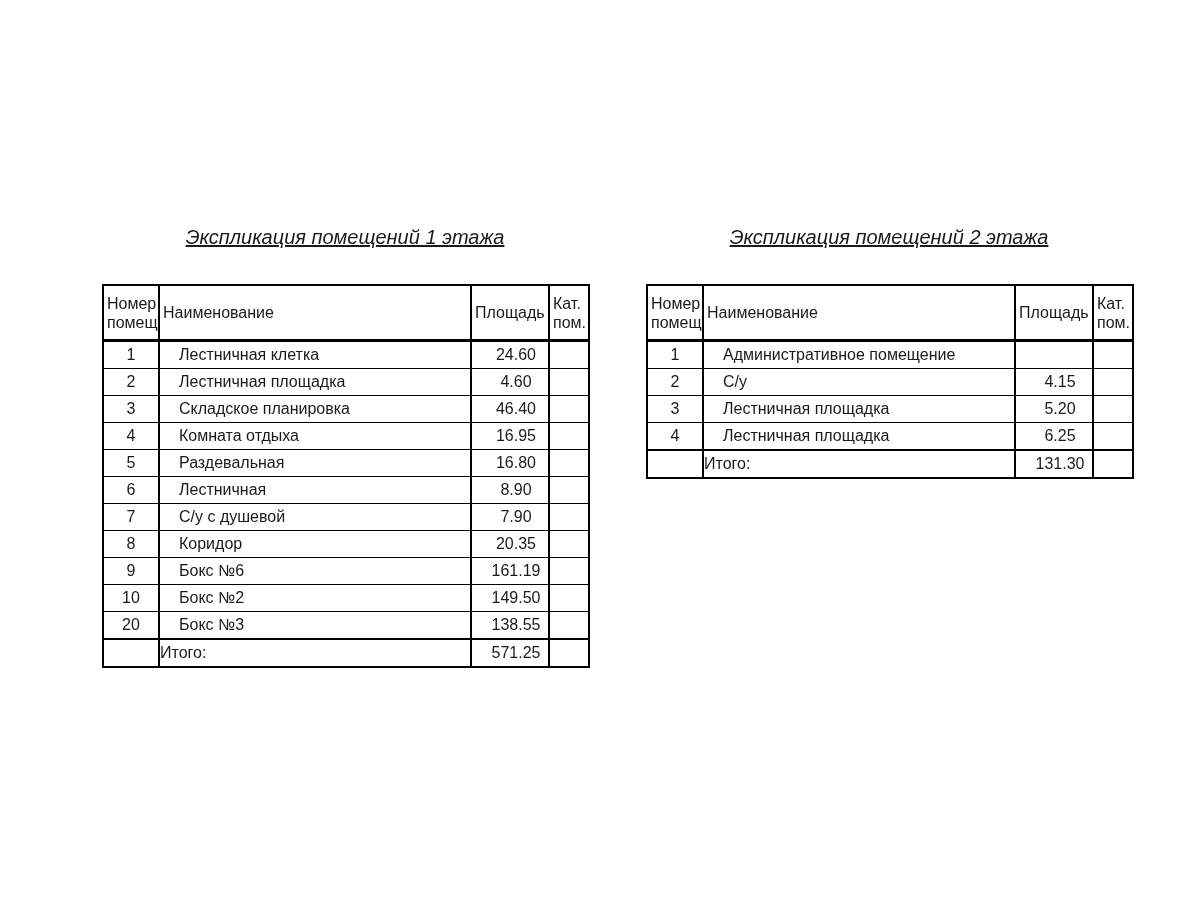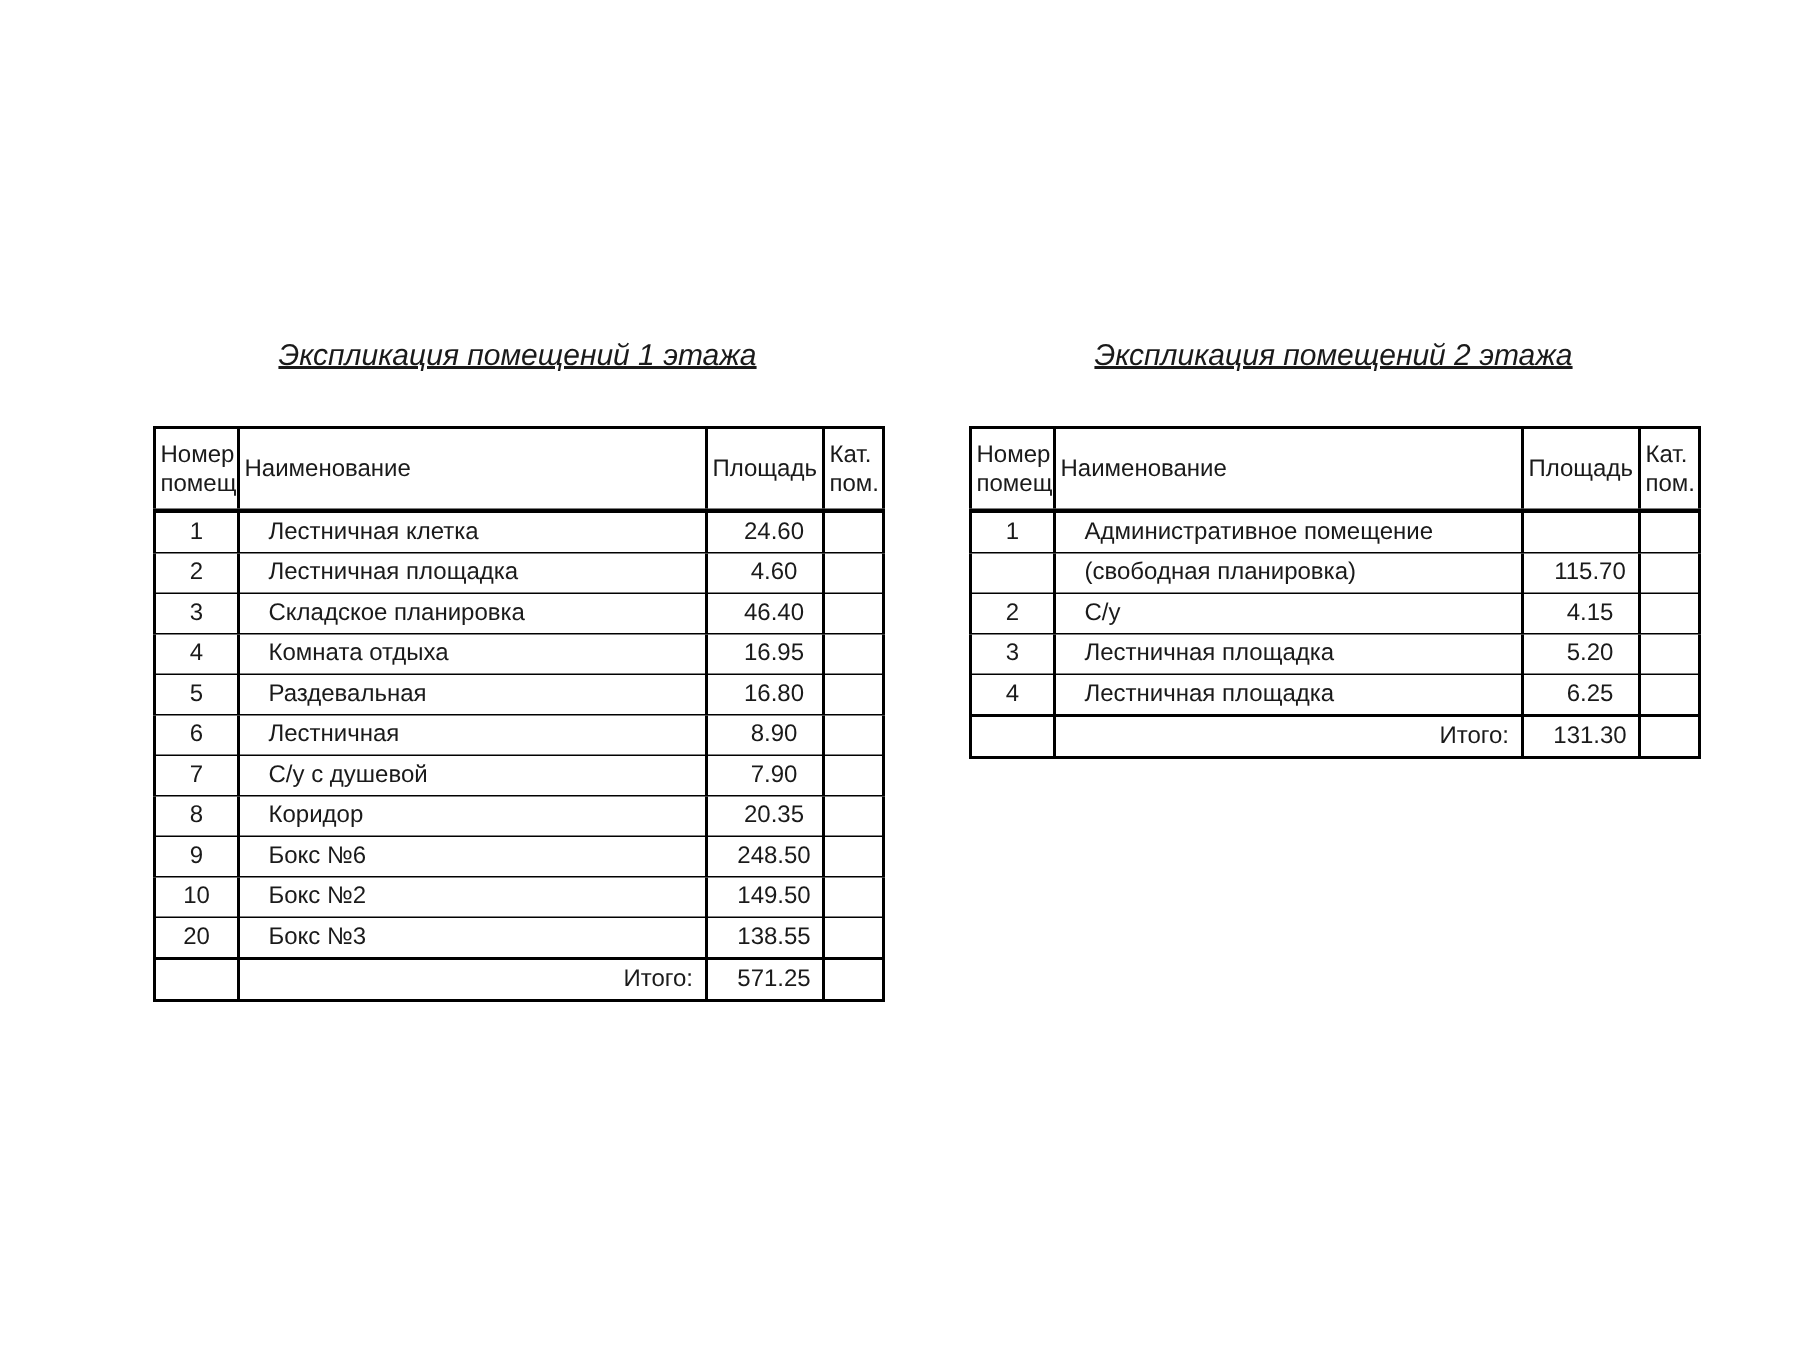--- a/index.html
+++ b/index.html
@@ -64,21 +64,21 @@
     padding: 0;
     vertical-align: middle;
     overflow: hidden;
     white-space: nowrap;
   }
   .exp-table td.c-num  { text-align: center; }
   .exp-table td.c-name { text-align: left; padding-left: 19px; }
   .exp-table td.c-area { text-align: center; padding-left: 12px; }
   .exp-table td.c-cat  { text-align: center; }
   .exp-table tr.total-row td { border-top: 2px solid #000; }
-  .exp-table td.c-total-label { text-align: right; padding-right: 8px; padding-left: 0; }
+  .exp-table td.c-total-label { padding-right: 8px; padding-left: 0; }
 </style>
 </head>
 <body>
 
 <div class="block b1">
   <div class="tbl-title">Экспликация помещений 1 этажа</div>
   <table class="exp-table">
     <colgroup>
       <col class="w-num">
         <col class="w-name">
@@ -138,21 +138,21 @@
         </tr>
         <tr>
           <td class="c-num">8</td>
           <td class="c-name">Коридор</td>
           <td class="c-area">20.35</td>
           <td class="c-cat"></td>
         </tr>
         <tr>
           <td class="c-num">9</td>
           <td class="c-name">Бокс №6</td>
-          <td class="c-area">248.50</td>
+          <td class="c-area">161.19</td>
           <td class="c-cat"></td>
         </tr>
         <tr>
           <td class="c-num">10</td>
           <td class="c-name">Бокс №2</td>
           <td class="c-area">149.50</td>
           <td class="c-cat"></td>
         </tr>
         <tr>
           <td class="c-num">20</td>
@@ -188,26 +188,20 @@
       </tr>
     </thead>
     <tbody>
         <tr>
           <td class="c-num">1</td>
           <td class="c-name">Административное помещение</td>
           <td class="c-area"></td>
           <td class="c-cat"></td>
         </tr>
         <tr>
-          <td class="c-num"></td>
-          <td class="c-name">(свободная планировка)</td>
-          <td class="c-area">115.70</td>
-          <td class="c-cat"></td>
-        </tr>
-        <tr>
           <td class="c-num">2</td>
           <td class="c-name">С/у</td>
           <td class="c-area">4.15</td>
           <td class="c-cat"></td>
         </tr>
         <tr>
           <td class="c-num">3</td>
           <td class="c-name">Лестничная площадка</td>
           <td class="c-area">5.20</td>
           <td class="c-cat"></td>

